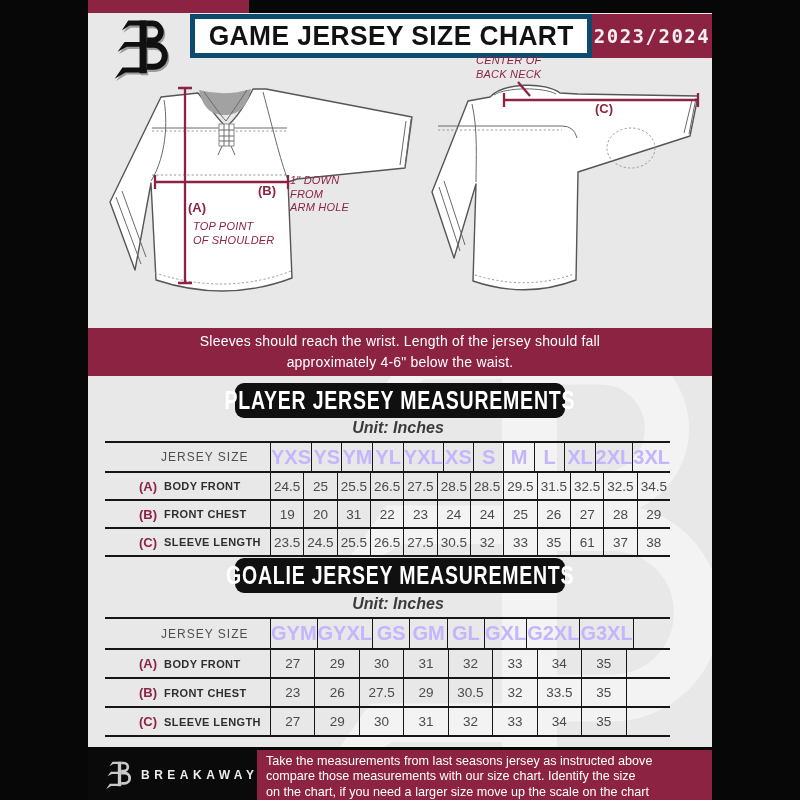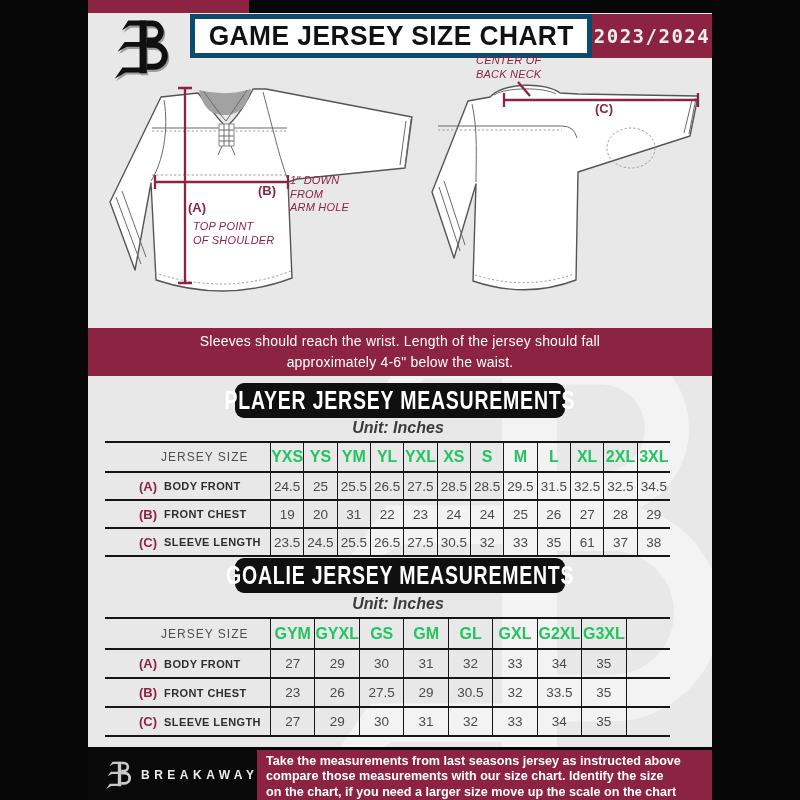--- a/index.html
+++ b/index.html
@@ -41,36 +41,36 @@
              display:inline-block;transform:scaleX(.78);white-space:nowrap;}
   .unit{left:88px;width:620px;text-align:center;font-style:italic;font-weight:bold;
         font-size:16px;color:#3b3b3b;}
   
   .sizetable{left:105px;width:565px;}
   .trow{display:grid;border-bottom:2.4px solid #161616;background:transparent;}
   .trow.thead{border-top:2.4px solid #161616;}
   .tcell{display:flex;align-items:center;justify-content:center;border-left:1.5px solid #161616;}
   .tcell.rowlabel,.tcell.lblhead{border-left:none;justify-content:flex-start;padding-left:34px;}
   .lblhead{font-size:12px;color:#4f4f4f;letter-spacing:1px;padding-left:56px !important;}
-  .sizehead{font-size:16px;font-weight:bold;color:#22c55e;}
+  .sizehead{font-size:20px;font-weight:bold;color:#c4b5fd;}
   .val{font-size:13.5px;color:#4a4a4a;}
   .rp{color:var(--maroon);font-weight:bold;font-size:13px;margin-right:7px;}
   .rn{font-size:11px;font-weight:bold;color:#2e2e2e;letter-spacing:.4px;}
   #player-table .trow{height:26px;}
   #player-table .trow.thead{height:28px;}
   #goalie-table .trow{height:27px;}
   #goalie-table .trow.thead{height:29px;}
   
   #footer-black{left:88px;top:750px;width:169px;height:50px;background:#0a0a0a;
                 display:flex;align-items:center;padding-left:17px;box-sizing:border-box;gap:9px;}
   #footer-logo{width:27px;height:30px;color:#c9c9c9;flex:0 0 auto;}
   #brand-name{color:#ececec;font-size:12px;font-weight:bold;letter-spacing:4.5px;}
   #footer-maroon{left:257px;top:750px;width:455px;height:50px;background:var(--maroon);
                  padding:4px 0 0 9px;box-sizing:border-box;overflow:hidden;}
-  #footer-maroon div{color:#fff;font-size:12.6px;line-height:15.3px;white-space:nowrap;font-weight:bold;}
+  #footer-maroon div{color:#fff;font-size:12.6px;line-height:15.3px;white-space:nowrap;}
 </style>
 </head>
 <body>
 
 <div id="page">
 
   <svg width="0" height="0" style="position:absolute">
     <defs>
       <symbol id="bw-logo" viewBox="0 0 80 90">
         <path fill="currentColor" d="M38,5 H48 V79 H38 Z"></path>

